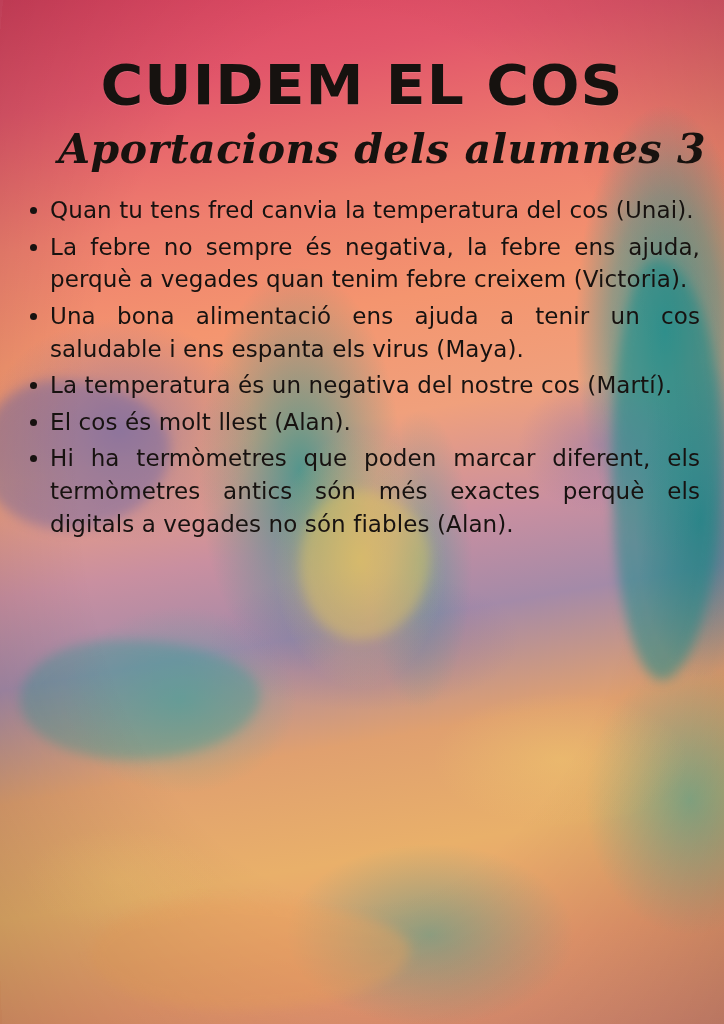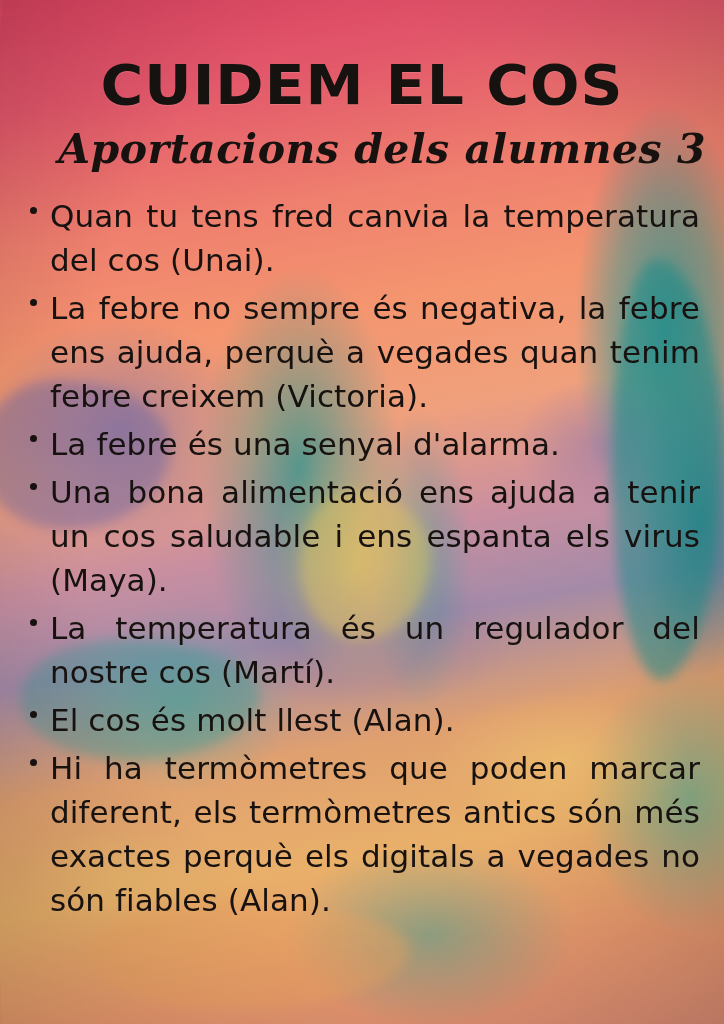--- a/index.html
+++ b/index.html
@@ -128,21 +128,21 @@
     list-style: none;
     margin: 22px 6px 0 10px;
     padding: 0;
   }
 
   .note {
     position: relative;
     margin: 0 0 4px 0;
     padding: 0 0 0 22px;
     font-family: "DejaVu Sans", sans-serif;
-    font-size: 31px;
+    font-size: 23px;
     line-height: 1.42;
     color: #171210;
     text-align: justify;
     text-justify: inter-word;
     letter-spacing: 0.1px;
   }
 
   .note::before {
     content: "";
     position: absolute;
@@ -174,21 +174,20 @@
   <div class="bg-layer bg-strokes"></div>
   <div class="bg-layer bg-vignette"></div>
 
   <div class="content">
     <h1 class="title">CUIDEM EL COS</h1>
     <h2 class="subtitle">Aportacions dels alumnes 3</h2>
 
     <ul class="notes">
       <li class="note">Quan tu tens fred canvia la temperatura del cos (Unai).</li>
       <li class="note">La febre no sempre és negativa, la febre ens ajuda, perquè a vegades quan tenim febre creixem (Victoria).</li>
-      <li class="note">La febre és una senyal d'alarma.</li>
       <li class="note">Una bona alimentació ens ajuda a tenir un cos saludable i ens espanta els virus (Maya).</li>
-      <li class="note">La temperatura és un regulador del nostre cos (Martí).</li>
+      <li class="note">La temperatura és un negativa del nostre cos (Martí).</li>
       <li class="note">El cos és molt llest (Alan).</li>
       <li class="note">Hi ha termòmetres que poden marcar diferent, els termòmetres antics són més exactes perquè els digitals a vegades no són fiables (Alan).</li>
     </ul>
   </div>
 
 </div>
 
 </body></html>

